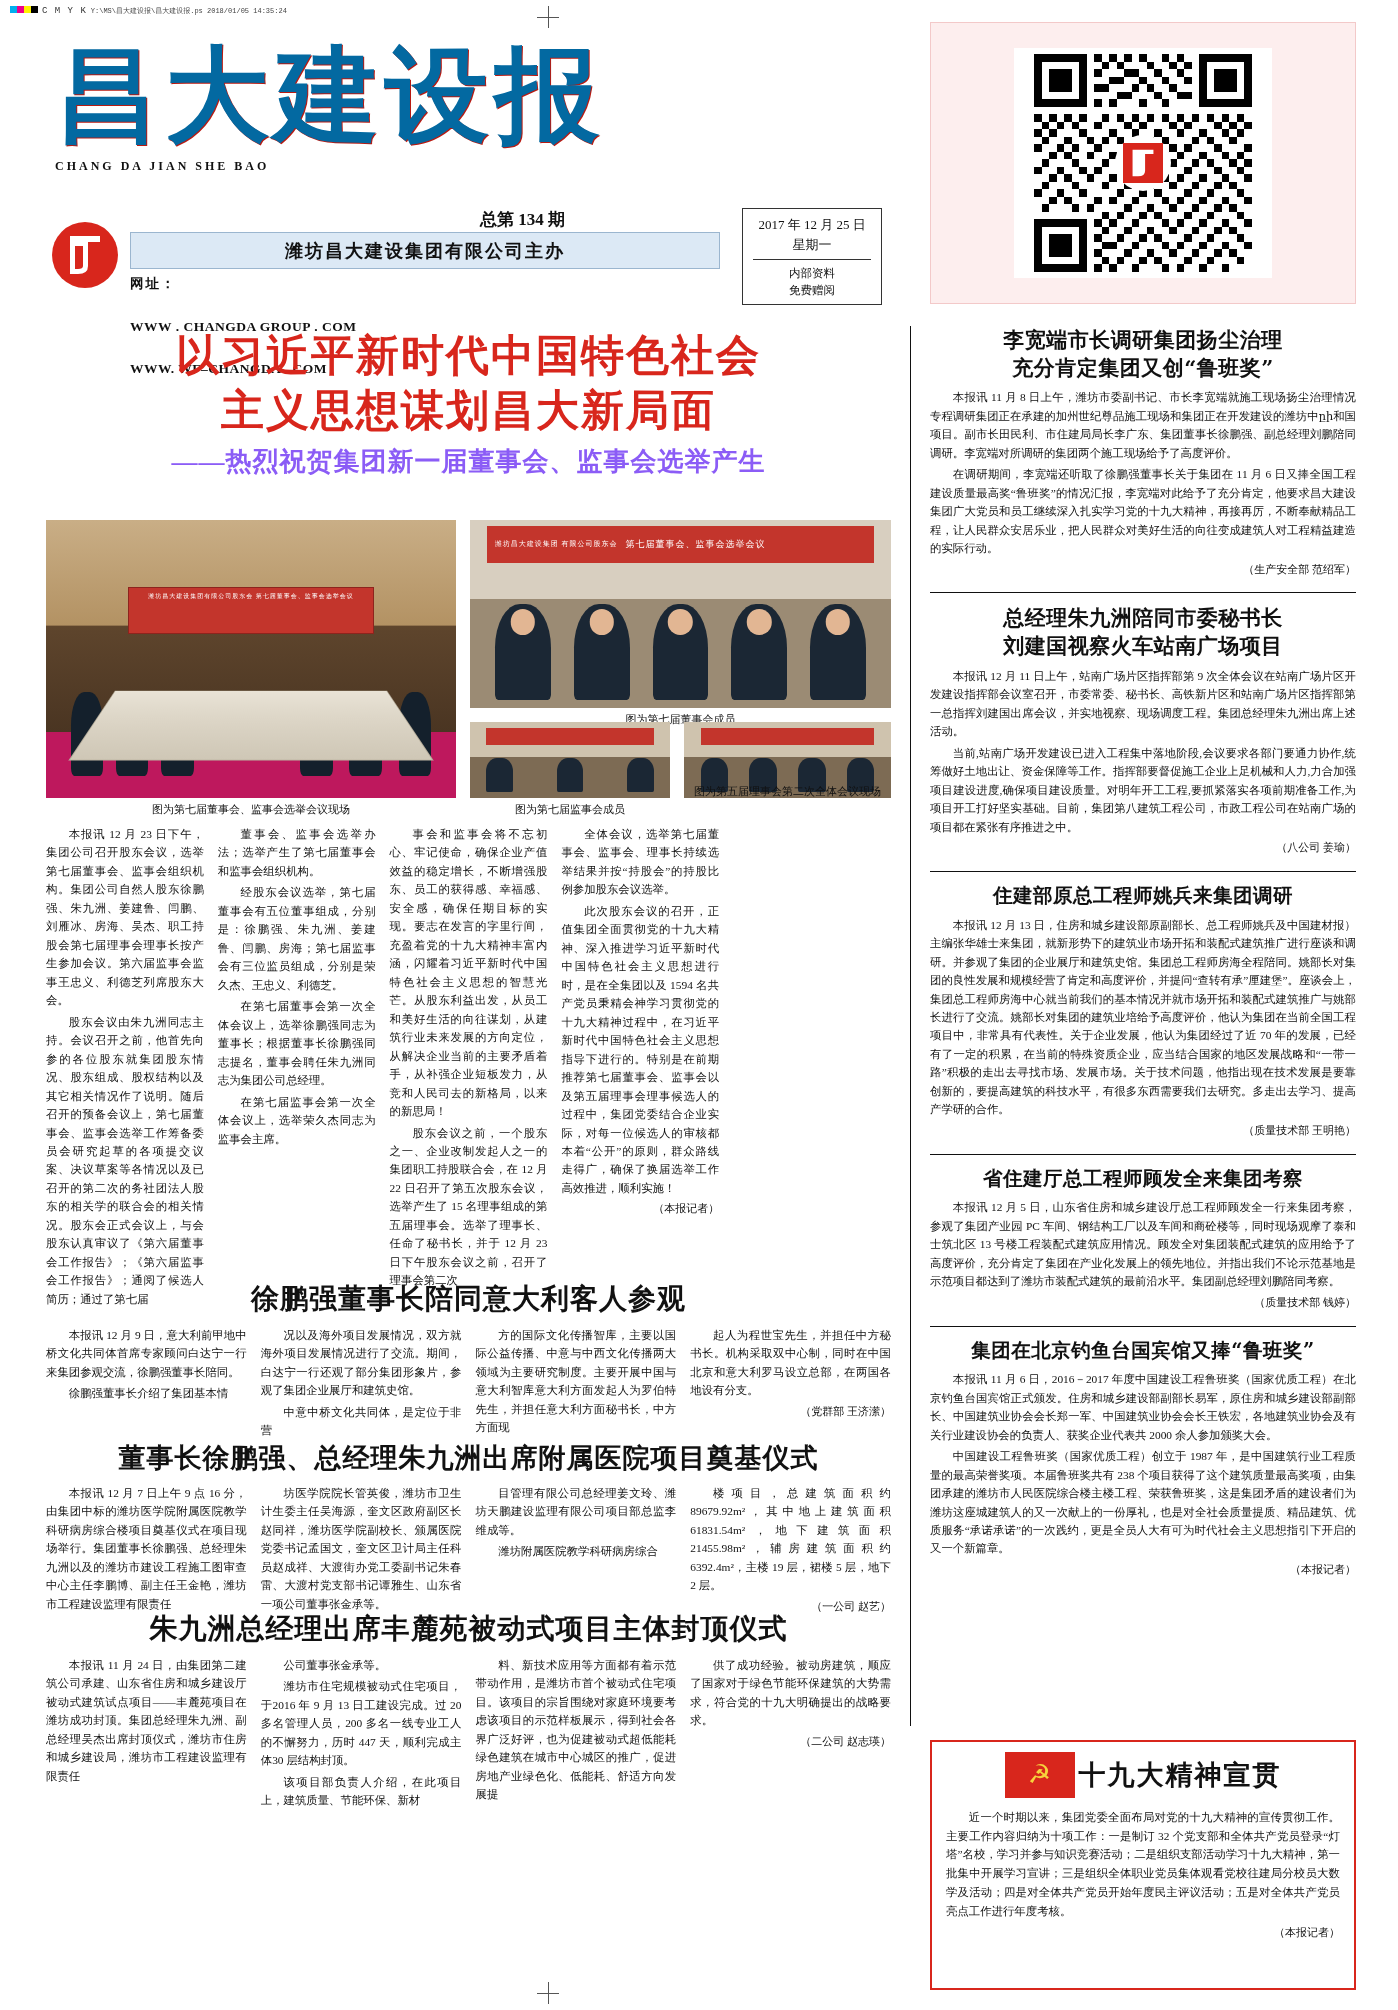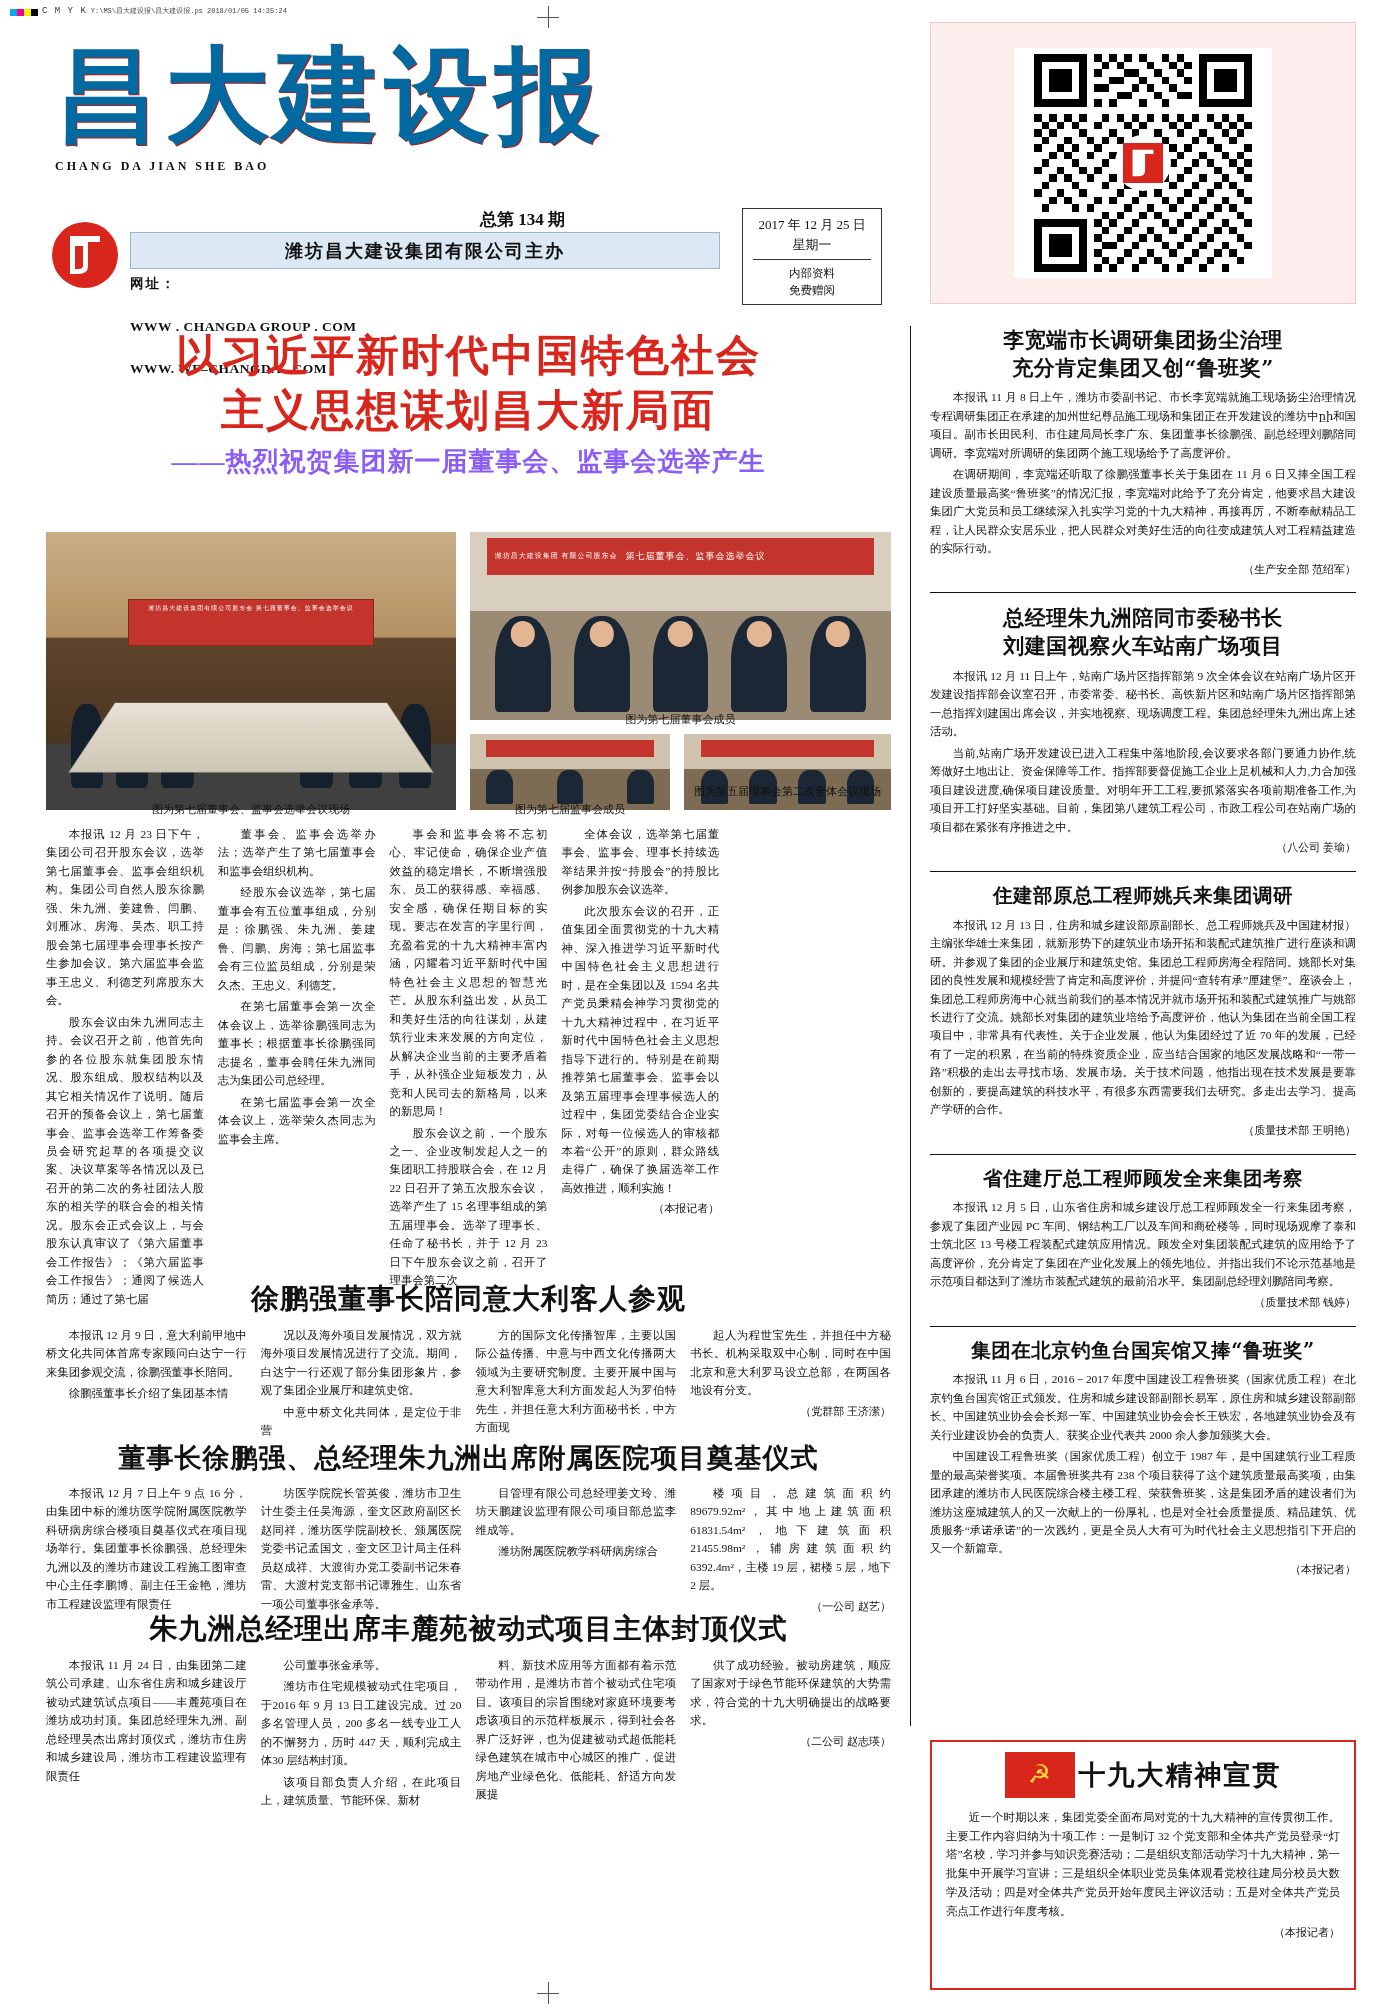--- a/index.html
+++ b/index.html
@@ -8,21 +8,21 @@
     width: 1398px; height: 2010px;
     background: #ffffff;
     font-family: "Liberation Serif", "DejaVu Serif", serif;
     color: #111;
     position: relative;
     overflow: hidden;
   }
   .page { position: absolute; inset: 0; }
 
   
-  .regbar { position: absolute; top: 6px; left: 10px; display: flex; align-items: flex-end; gap: 4px; }
+  .regbar { position: absolute; top: 6px; left: 10px; display: flex; align-items: flex-start; gap: 4px; }
   .regbar .cmyk { font-family: "Liberation Mono", monospace; font-size: 9px; letter-spacing: 1px; color: #333; }
   .regbar .swatches { display: flex; }
   .regbar .swatches i { display: block; width: 7px; height: 7px; }
   .regbar .meta { font-family: "Liberation Mono", monospace; font-size: 7px; color: #444; white-space: nowrap; }
   .crop-v { position: absolute; width: 1px; height: 22px; background: #555; }
   .crop-h { position: absolute; height: 1px; width: 22px; background: #555; }
 
   
   .masthead { position: absolute; left: 55px; top: 40px; width: 660px; }
   .mast-title {
@@ -96,21 +96,21 @@
     font-family: "DejaVu Serif", serif;
     color: #d8261c; font-weight: bold; font-size: 43px; letter-spacing: 2px; line-height: 1.28;
   }
   .hl3 {
     margin-top: 6px;
     color: #8b5cf6; font-weight: bold; font-size: 26px; letter-spacing: 1px;
   }
 
   
   .photos { position: absolute; left: 46px; top: 520px; width: 845px; }
-  .ph { position: absolute; background: #404040; overflow: hidden; margin-top: 12px; }
+  .ph { position: absolute; background: #be185d; overflow: hidden; }
   .cap-text { font-size: 11px; text-align: center; color: #111; }
 
   .photo-main { left: 0; top: 0; width: 410px; height: 278px; }
   .photo-tr { left: 424px; top: 0; width: 421px; height: 188px; }
   .photo-b1 { left: 424px; top: 202px; width: 200px; height: 76px; }
   .photo-b2 { left: 638px; top: 202px; width: 207px; height: 76px; }
 
   .cap-main { position: absolute; left: 0; top: 282px; width: 410px; }
   .cap-tr { position: absolute; left: 424px; top: 192px; width: 421px; }
   .cap-b1 { position: absolute; left: 424px; top: 282px; width: 200px; }

